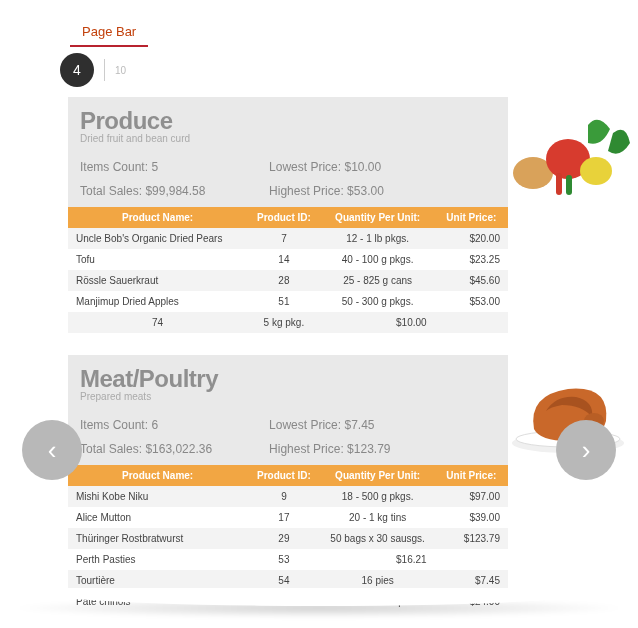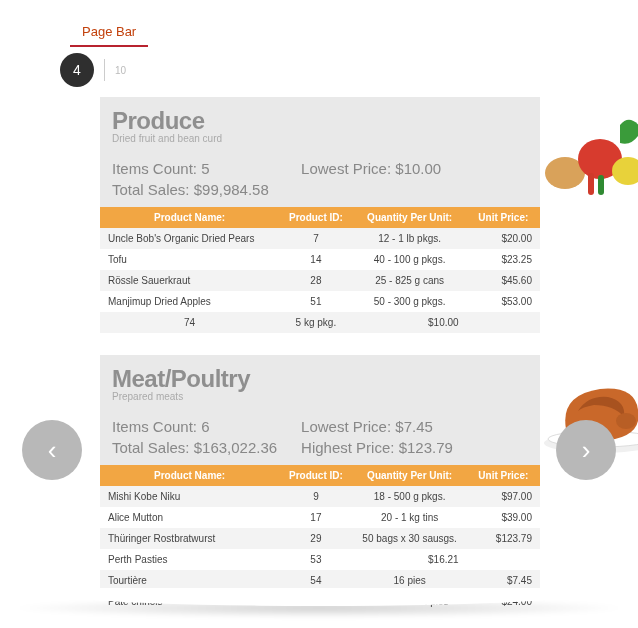--- a/index.html
+++ b/index.html
@@ -47,21 +47,21 @@
   .page-divider {
     width: 1px;
     height: 22px;
     background: #ccc;
   }
   .page-total {
     color: #bbb;
     font-size: 10px;
   }
   .content {
-    margin-left: 60px;
+    margin-left: 28px;
     width: 440px;
   }
   .section-header {
     background: #e9e9e9;
     position: relative;
     padding: 10px 12px 8px 12px;
     min-height: 110px;
   }
   .section-title {
     font-size: 24px;
@@ -71,23 +71,23 @@
   }
   .section-subtitle {
     font-size: 10px;
     color: #aaa;
     margin-top: -2px;
   }
   .section-stats {
     display: grid;
     grid-template-columns: 1fr 1.2fr;
     margin-top: 16px;
-    font-size: 15px;
+    font-size: 12px;
     color: #888;
-    row-gap: 4px;
+    row-gap: 10px;
   }
   .section-stats span.val {
     color: #888;
   }
   .section-image {
     position: absolute;
     right: -130px;
     top: 6px;
     width: 140px;
     height: 100px;
@@ -184,20 +184,21 @@
   </div>
 
   <div class="content" id="content">
       <div class="section-header">
         <div class="section-title">Produce</div>
         <div class="section-subtitle">Dried fruit and bean curd</div>
         <div class="section-stats">
           <div>Items Count: <span class="val">5</span></div>
           <div>Lowest Price: <span class="val">$10.00</span></div>
           <div>Total Sales: <span class="val">$99,984.58</span></div>
+          <div>Highest Price: <span class="val">$53.00</span></div>
         </div>
         <div class="section-image">
           <svg class="svg-fill" viewBox="0 0 140 100">
             <ellipse cx="35" cy="70" rx="20" ry="16" fill="#d9a25a"></ellipse>
             <ellipse cx="70" cy="56" rx="22" ry="20" fill="#d73b2e"></ellipse>
             <ellipse cx="98" cy="68" rx="16" ry="14" fill="#e8d23a"></ellipse>
             <path d="M90 22 Q100 10 112 26 Q104 44 90 40 Z" fill="#3a9b3a"></path>
             <path d="M115 30 Q128 20 132 40 Q122 56 110 48 Z" fill="#2f8a32"></path>
             <rect x="58" y="70" width="6" height="22" rx="3" fill="#cf3a2b"></rect>
             <rect x="68" y="72" width="6" height="20" rx="3" fill="#2f8a32"></rect>

